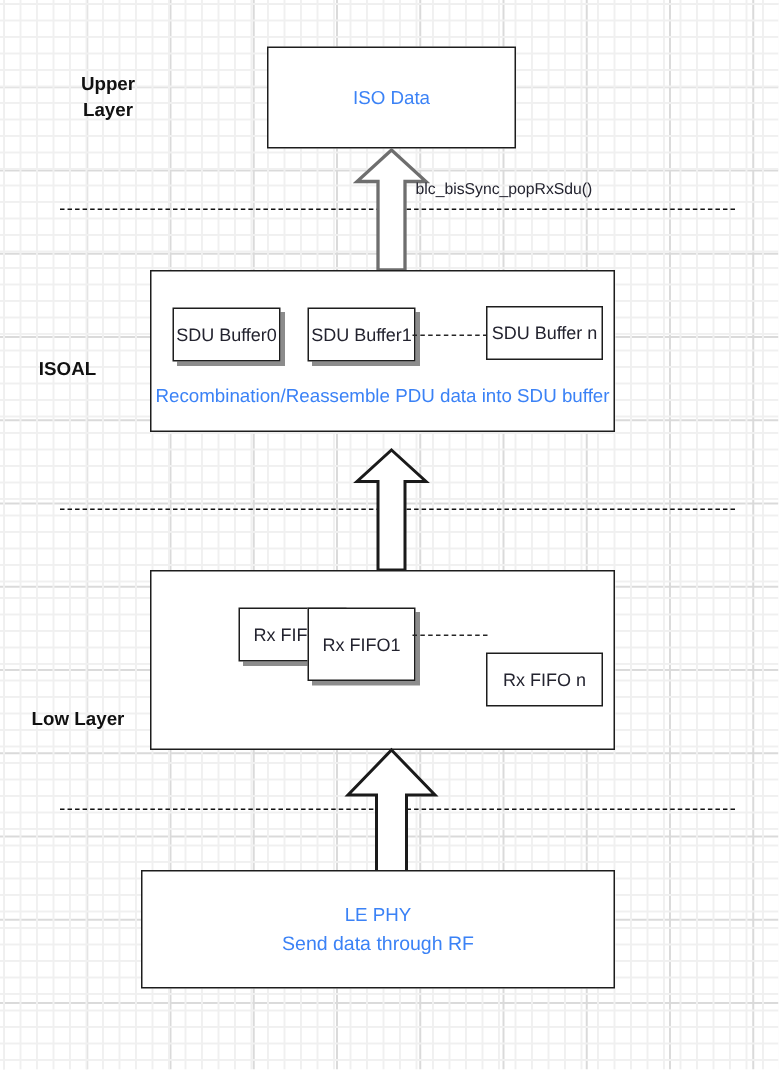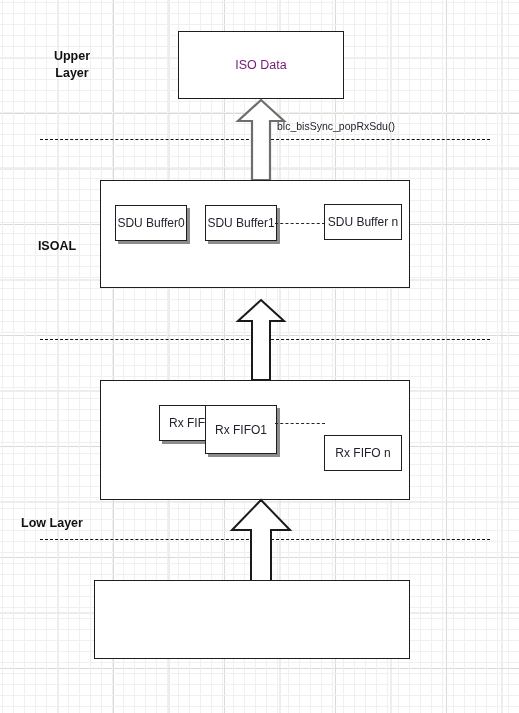--- a/index.html
+++ b/index.html
@@ -45,21 +45,21 @@
     background: #ffffff;
     border: 1.4px solid #1d1d1d;
     box-sizing: border-box;
   }
   .stage-title {
     position: absolute;
     left: 0;
     right: 0;
     text-align: center;
     font-size: 12.5px;
-    color: #701a75;
+    color: #3b82f6;
   }
 
   
   .buf-box {
     position: absolute;
     background: #ffffff;
     border: 1.3px solid #1d1d1d;
     box-sizing: border-box;
     display: flex;
     align-items: center;
@@ -104,23 +104,23 @@
   }
 </style>
 </head>
 <body>
 
 <div id="canvas">
 
   <div class="layer-label" style="left:32px; top:48px; width:80px;">Upper
 Layer</div>
 
-  <div class="layer-label" style="left:12px; top:238px; width:90px; text-align:center;">ISOAL</div>
+  <div class="layer-label" style="left:0; top:238px; width:90px; text-align:center;">ISOAL</div>
 
-  <div class="layer-label" style="left:4px; top:471px; width:96px; text-align:center;margin-top:44px;">Low Layer</div>
+  <div class="layer-label" style="left:4px; top:471px; width:96px; text-align:center;">Low Layer</div>
 
   <div class="divider" style="left:40px; top:139px; width:450px;"></div>
   <div class="divider" style="left:40px; top:339px; width:450px;"></div>
   <div class="divider" style="left:40px; top:539px; width:450px;"></div>
 
   <div class="stage-box" style="left:178px; top:31px; width:166px; height:68px;">
     <div class="stage-title" style="top:26px;">ISO Data</div>
   </div>
 
   <div class="block-arrow" style="left:236px; top:99px;">
@@ -134,20 +134,21 @@
   <div class="stage-box" style="left:100px; top:180px; width:310px; height:108px;text-decoration:underline;">
 
     <div class="buf-box shadowed" style="left:14px; top:24px; width:72px; height:36px;">SDU Buffer0</div>
 
     <div class="buf-box shadowed" style="left:104px; top:24px; width:72px; height:36px;">SDU Buffer1</div>
 
     <div class="dot-connector" style="left:174px; top:42px; width:50px;"></div>
 
     <div class="buf-box" style="left:223px; top:23px; width:78px; height:36px;">SDU Buffer n</div>
 
+    <div class="stage-title" style="top:76px;">Recombination/Reassemble PDU data into SDU buffer</div>
   </div>
 
   <div class="block-arrow" style="left:236px; top:299px;">
     <svg width="50" height="82" viewBox="0 0 50 82">
       <polygon points="25,1 48,22 34,22 34,81 16,81 16,22 2,22" fill="#ffffff" stroke="#1a1a1a" stroke-width="2.0" stroke-linejoin="miter"></polygon>
     </svg>
   </div>
 
   <div class="stage-box" style="left:100px; top:380px; width:310px; height:120px;">
 
@@ -161,15 +162,17 @@
 
   </div>
 
   <div class="block-arrow" style="left:230px; top:499px;">
     <svg width="62" height="84" viewBox="0 0 62 84">
       <polygon points="31,1 60,31 41,31 41,83 21,83 21,31 2,31" fill="#ffffff" stroke="#1a1a1a" stroke-width="2.0" stroke-linejoin="miter"></polygon>
     </svg>
   </div>
 
   <div class="stage-box" style="left:94px; top:580px; width:316px; height:79px;">
+    <div class="stage-title" style="top:22px;">LE PHY</div>
+    <div class="stage-title" style="top:40px; font-size:13px;">Send data through RF</div>
   </div>
 
 </div>
 
 </body></html>

